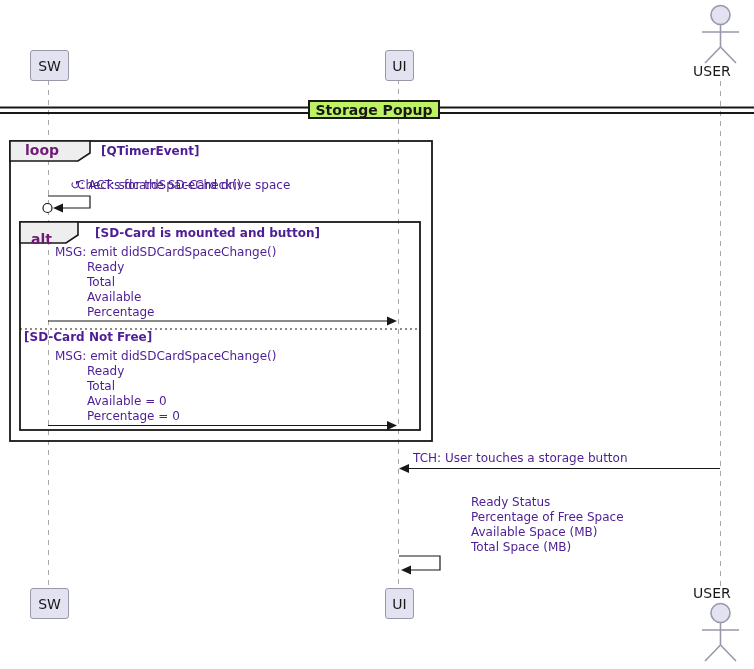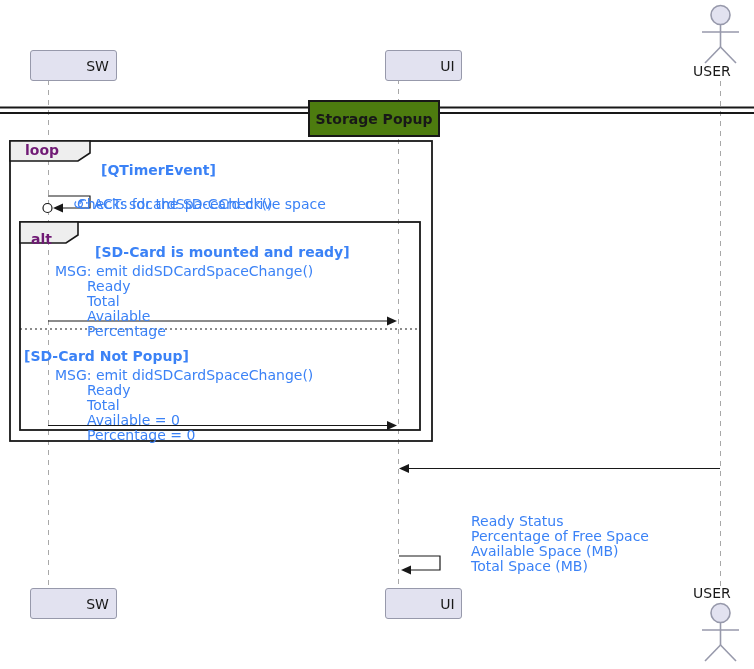--- a/index.html
+++ b/index.html
@@ -2,37 +2,37 @@
 <html><head>
 <meta charset="utf-8">
 <style>
   html,body { margin:0; padding:0; background:#ffffff; }
   #stage {
     position:relative; width:754px; height:669px; overflow:hidden;
     background:#ffffff; font-family:"DejaVu Sans", sans-serif;
   }
   #canvas { position:absolute; left:0; top:0; z-index:1; }
   .txt {
-    position:absolute; z-index:3; font-size:14px; line-height:15px;
-    color:#3b82f6; white-space:pre;margin-top:19px;
+    position:absolute; z-index:3; font-size:12px; line-height:15px;
+    color:#4c1d95; white-space:pre;
   }
   .bold { font-weight:bold; }
   .pbox {
     position:absolute; z-index:2; background:#E2E2F0;
     border:1px solid #9799AB; border-radius:3px;
     display:flex; align-items:center; justify-content:center;
-    font-size:14px; color:#181818;padding-left:48px;
+    font-size:14px; color:#181818;
   }
   .alabel {
     position:absolute; z-index:3; font-size:14px; color:#181818;
     text-align:left; width:56px;
   }
   .divbox {
-    position:absolute; z-index:3; left:308px; top:100px; width:132px; height:37px;
-    background:#4d7c0f; border:2px solid #181818; box-sizing:border-box;
+    position:absolute; z-index:3; left:308px; top:100px; width:132px; height:19px;
+    background:#bef264; border:2px solid #181818; box-sizing:border-box;
     display:flex; align-items:center; justify-content:center;
     font-size:14px; font-weight:bold; color:#181818;
   }
   .oplabel { position:absolute; z-index:3; font-size:14px; font-weight:bold; color:#701a75; }
 </style>
 </head>
 <body>
 
 <div id="stage">
 
@@ -119,35 +119,36 @@
 
   <div class="oplabel" style="left:25px; top:142px;">loop</div>
   <div class="txt bold" style="left:101px; top:144px;">[QTimerEvent]</div>
 
   <div class="txt" style="left:55px; top:163px;">
     <span>↺</span><span>: ACT: sdcardSpaceCheck()</span>
   </div>
   <div class="txt" style="left:77px; top:178px;">Checks for the SD-Card drive space</div>
 
   <div class="oplabel" style="left:31px; top:231px;">alt</div>
-  <div class="txt bold" style="left:95px; top:226px;">[SD-Card is mounted and ready]</div>
+  <div class="txt bold" style="left:95px; top:226px;">[SD-Card is mounted and button]</div>
 
   <div class="txt" style="left:55px; top:245px;">MSG: emit didSDCardSpaceChange()</div>
   <div class="txt" style="left:87px; top:260px;">Ready
 Total
 Available
 Percentage</div>
 
-  <div class="txt bold" style="left:24px; top:330px;">[SD-Card Not Popup]</div>
+  <div class="txt bold" style="left:24px; top:330px;">[SD-Card Not Free]</div>
 
   <div class="txt" style="left:55px; top:349px;">MSG: emit didSDCardSpaceChange()</div>
   <div class="txt" style="left:87px; top:364px;">Ready
 Total
 Available = 0
 Percentage = 0</div>
 
+  <div class="txt" style="left:413px; top:451px;">TCH: User touches a storage button</div>
 
   <div class="txt" style="left:471px; top:495px;">Ready Status
 Percentage of Free Space
 Available Space (MB)
 Total Space (MB)</div>
 
 </div>
 
 </body></html>

